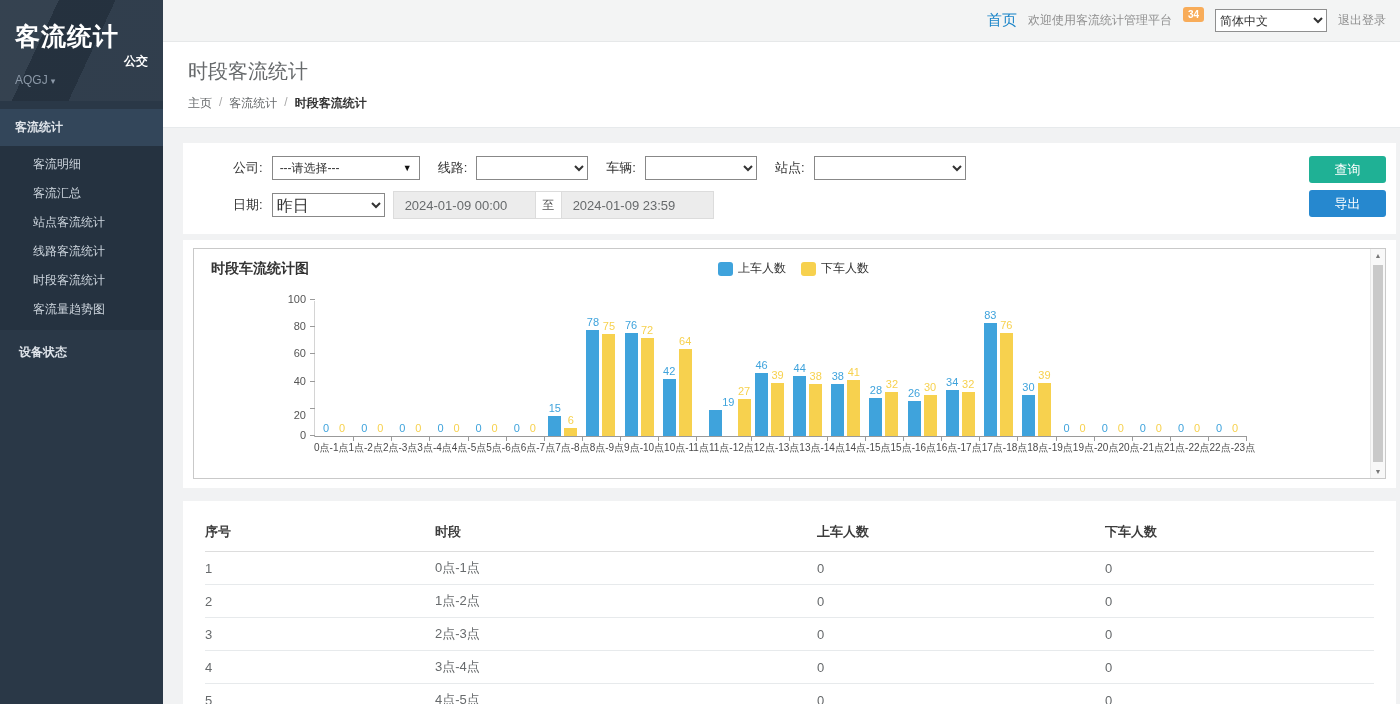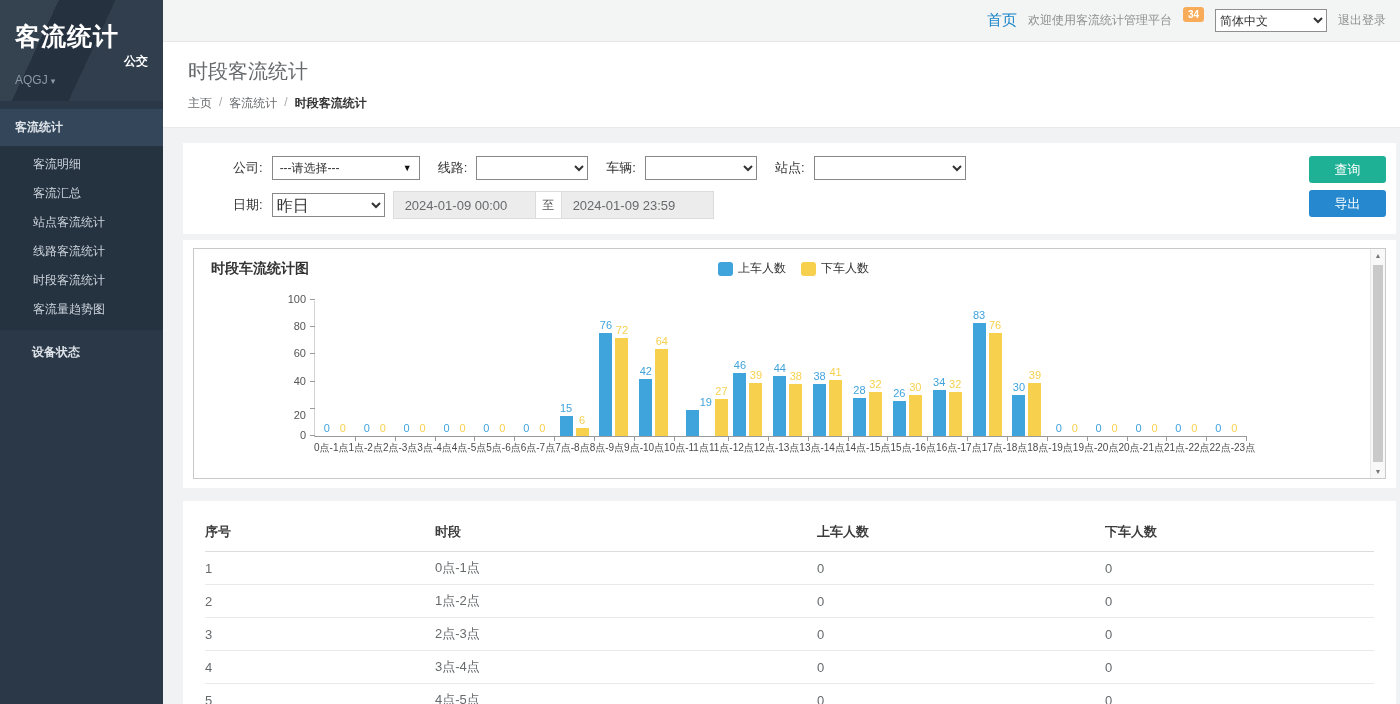--- a/index.html
+++ b/index.html
@@ -14,21 +14,21 @@
       linear-gradient(115deg, rgba(255,255,255,0.05) 0 28%, rgba(0,0,0,0.12) 28% 55%, rgba(255,255,255,0.03) 55%);
   }
   .brand-title { color:#ffffff; font-size:25px; font-weight:bold; letter-spacing:1px; }
   .org-name { color:#ffffff; font-size:12px; font-weight:bold; margin-top:0;text-align:right; }
   .org-code { color:#8b98a7; font-size:12px; margin-top:3px; cursor:pointer; }
   .org-code .caret { font-size:9px; margin-left:3px; }
   .side-nav { margin-top:8px; }
   .nav-item { color:#dfe4ea; font-size:12px; font-weight:bold; padding:10px 15px;
               cursor:pointer; }
   .nav-item.open { background:#33465a; }
-  .nav-item.plain { padding:12px 32px; margin-top:2px; }
+  .nav-item.plain { padding:12px 19px; margin-top:2px; }
   .submenu { background:#253240; padding:4px 0 6px; }
   .sub-item { color:#cfd7df; font-size:12px; padding:6px 15px 6px 33px; cursor:pointer; }
 
   
   .main { position:absolute; left:163px; top:0; right:0; bottom:0; }
 
   .topbar { height:42px; background:#f3f4f4; border-bottom:1px solid #e6e8e9;
             display:flex; align-items:center; justify-content:flex-end;
             padding-right:14px; gap:11px; }
   .home-link { color:#1a84c8; font-size:15px; text-decoration:none; cursor:pointer; }
@@ -305,20 +305,30 @@
                   <div class="bar-value" style="color: rgb(63, 163, 220);">15</div>
                   <div class="bar" style="height: 20.4px; background: rgb(63, 163, 220);"></div>
                 </div>
                 <div class="bar-col">
                   <div class="bar-value" style="color: rgb(247, 209, 78);">6</div>
                   <div class="bar" style="height: 8.16px; background: rgb(247, 209, 78);"></div>
                 </div>
               </div>
               <div class="cat-cell">
                 <div class="bar-col">
+                  <div class="bar-value" style="color: rgb(63, 163, 220);">78</div>
+                  <div class="bar" style="height: 106.08px; background: rgb(63, 163, 220);"></div>
+                </div>
+                <div class="bar-col">
+                  <div class="bar-value" style="color: rgb(247, 209, 78);">75</div>
+                  <div class="bar" style="height: 102px; background: rgb(247, 209, 78);"></div>
+                </div>
+              </div>
+              <div class="cat-cell">
+                <div class="bar-col">
                   <div class="bar-value" style="color: rgb(63, 163, 220);">76</div>
                   <div class="bar" style="height: 103.36px; background: rgb(63, 163, 220);"></div>
                 </div>
                 <div class="bar-col">
                   <div class="bar-value" style="color: rgb(247, 209, 78);">72</div>
                   <div class="bar" style="height: 97.92px; background: rgb(247, 209, 78);"></div>
                 </div>
               </div>
               <div class="cat-cell">
                 <div class="bar-col">

